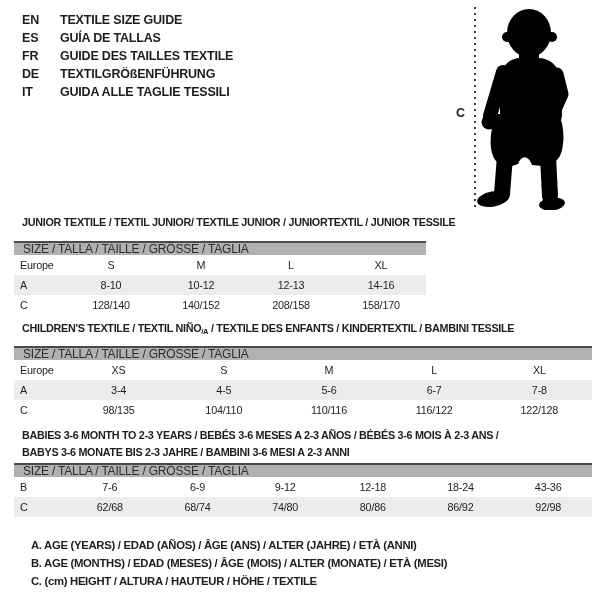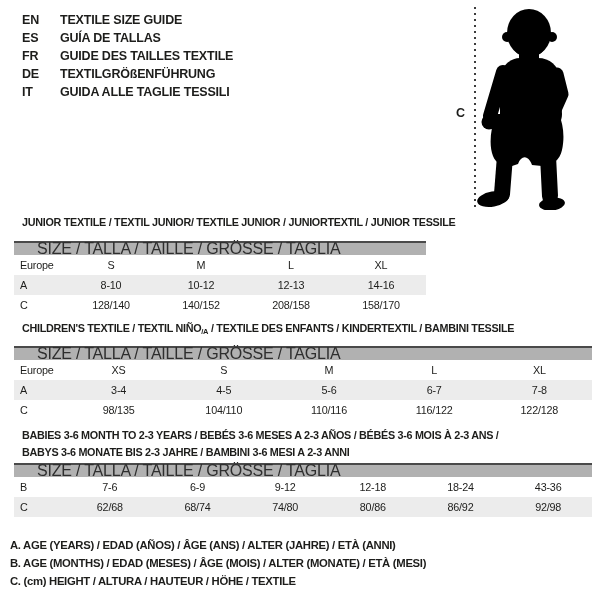--- a/index.html
+++ b/index.html
@@ -21,28 +21,28 @@
   .c-label{left:456px;top:106px;font-weight:bold;font-size:12.5px;}
   .baby{left:476px;top:6px;}
 
   
   .sect-title{position:absolute;font-weight:bold;font-size:10.8px;letter-spacing:-0.3px;white-space:nowrap;}
   .sub-sz{font-size:7.5px;vertical-align:-2px;}
 
   
   .tbl{position:absolute;}
   .size-bar{border-top:2px solid #4a4a4a;background:#b1b1b1;height:12px;line-height:12px;
-    padding-left:23px;font-size:16px;color:#2e2e2e;letter-spacing:-0.2px;}
+    padding-left:9px;font-size:12px;color:#2e2e2e;letter-spacing:-0.2px;}
   table{border-collapse:collapse;table-layout:fixed;width:100%;}
   td{font-size:10.8px;height:20px;text-align:center;padding:0;white-space:nowrap;overflow:hidden;letter-spacing:-0.2px;}
   td.lbl{text-align:left;padding-left:6px;}
   tr.alt{background:#ececec;}
 
   
-  .notes{left:10px;top:536px;}
+  .notes{left:31px;top:536px;}
   .note{font-weight:bold;font-size:11.3px;line-height:18px;letter-spacing:-0.3px;white-space:nowrap;}
 </style>
 </head>
 <body>
 
 <div class="abs langs">
   <div class="lang-row">
     <span class="lang-code">EN</span>
     <span>TEXTILE SIZE GUIDE</span>
   </div>

